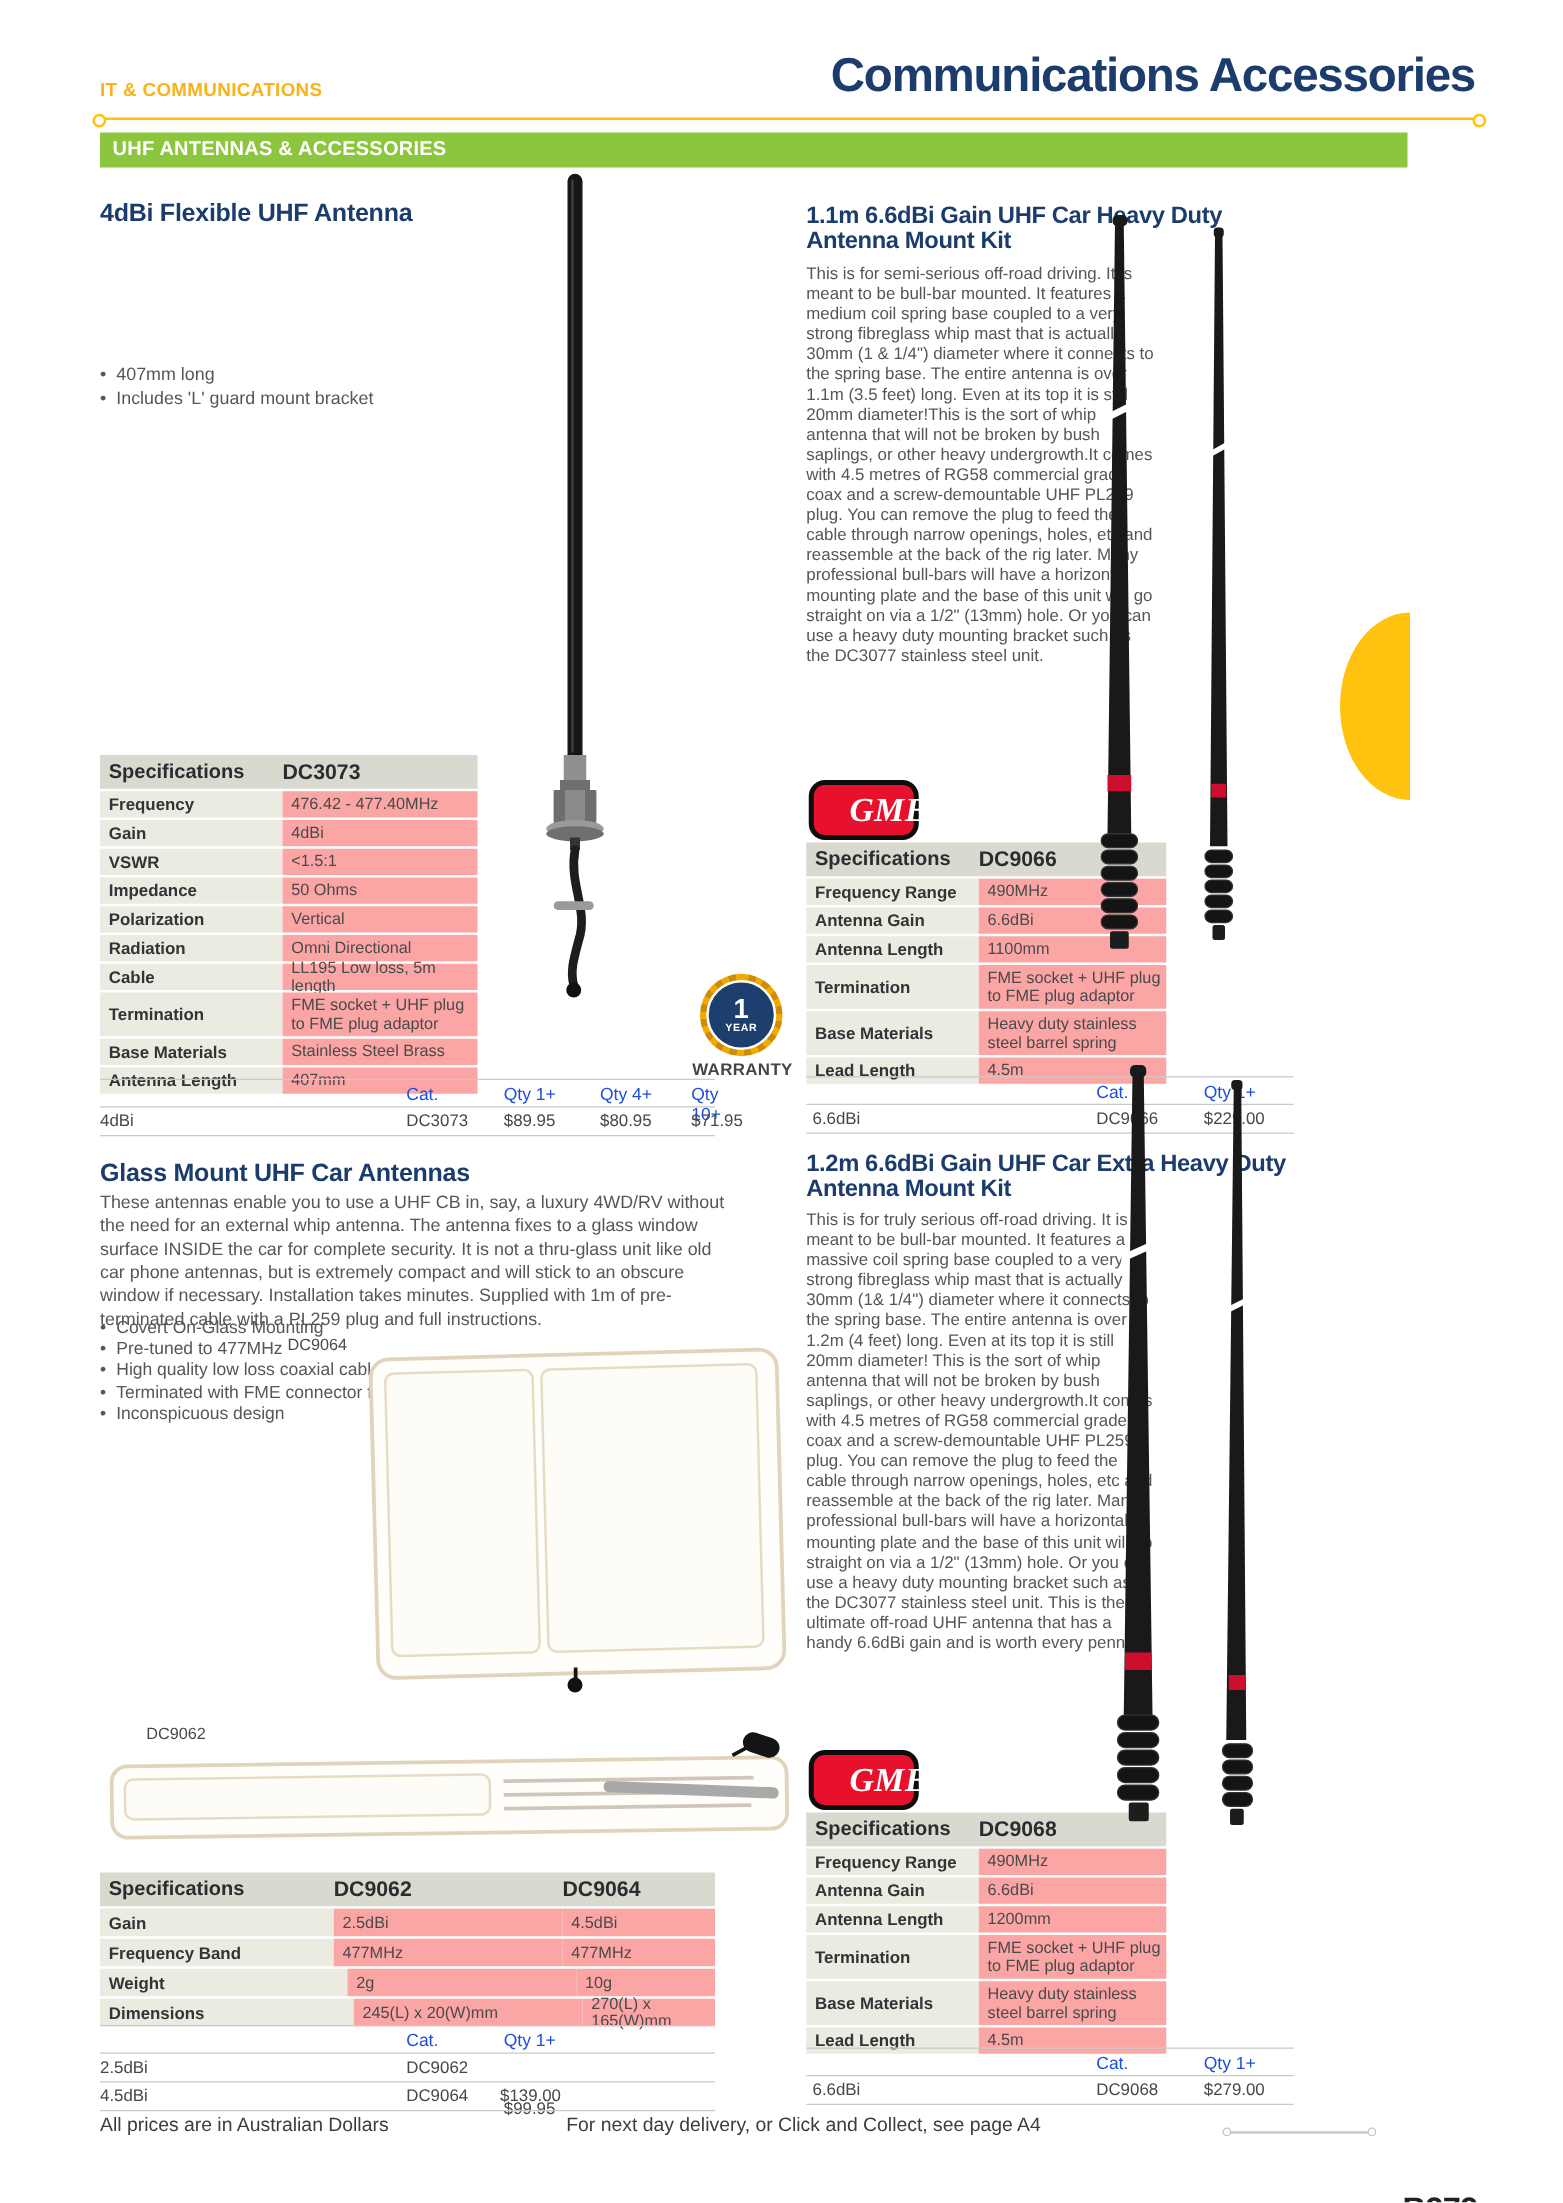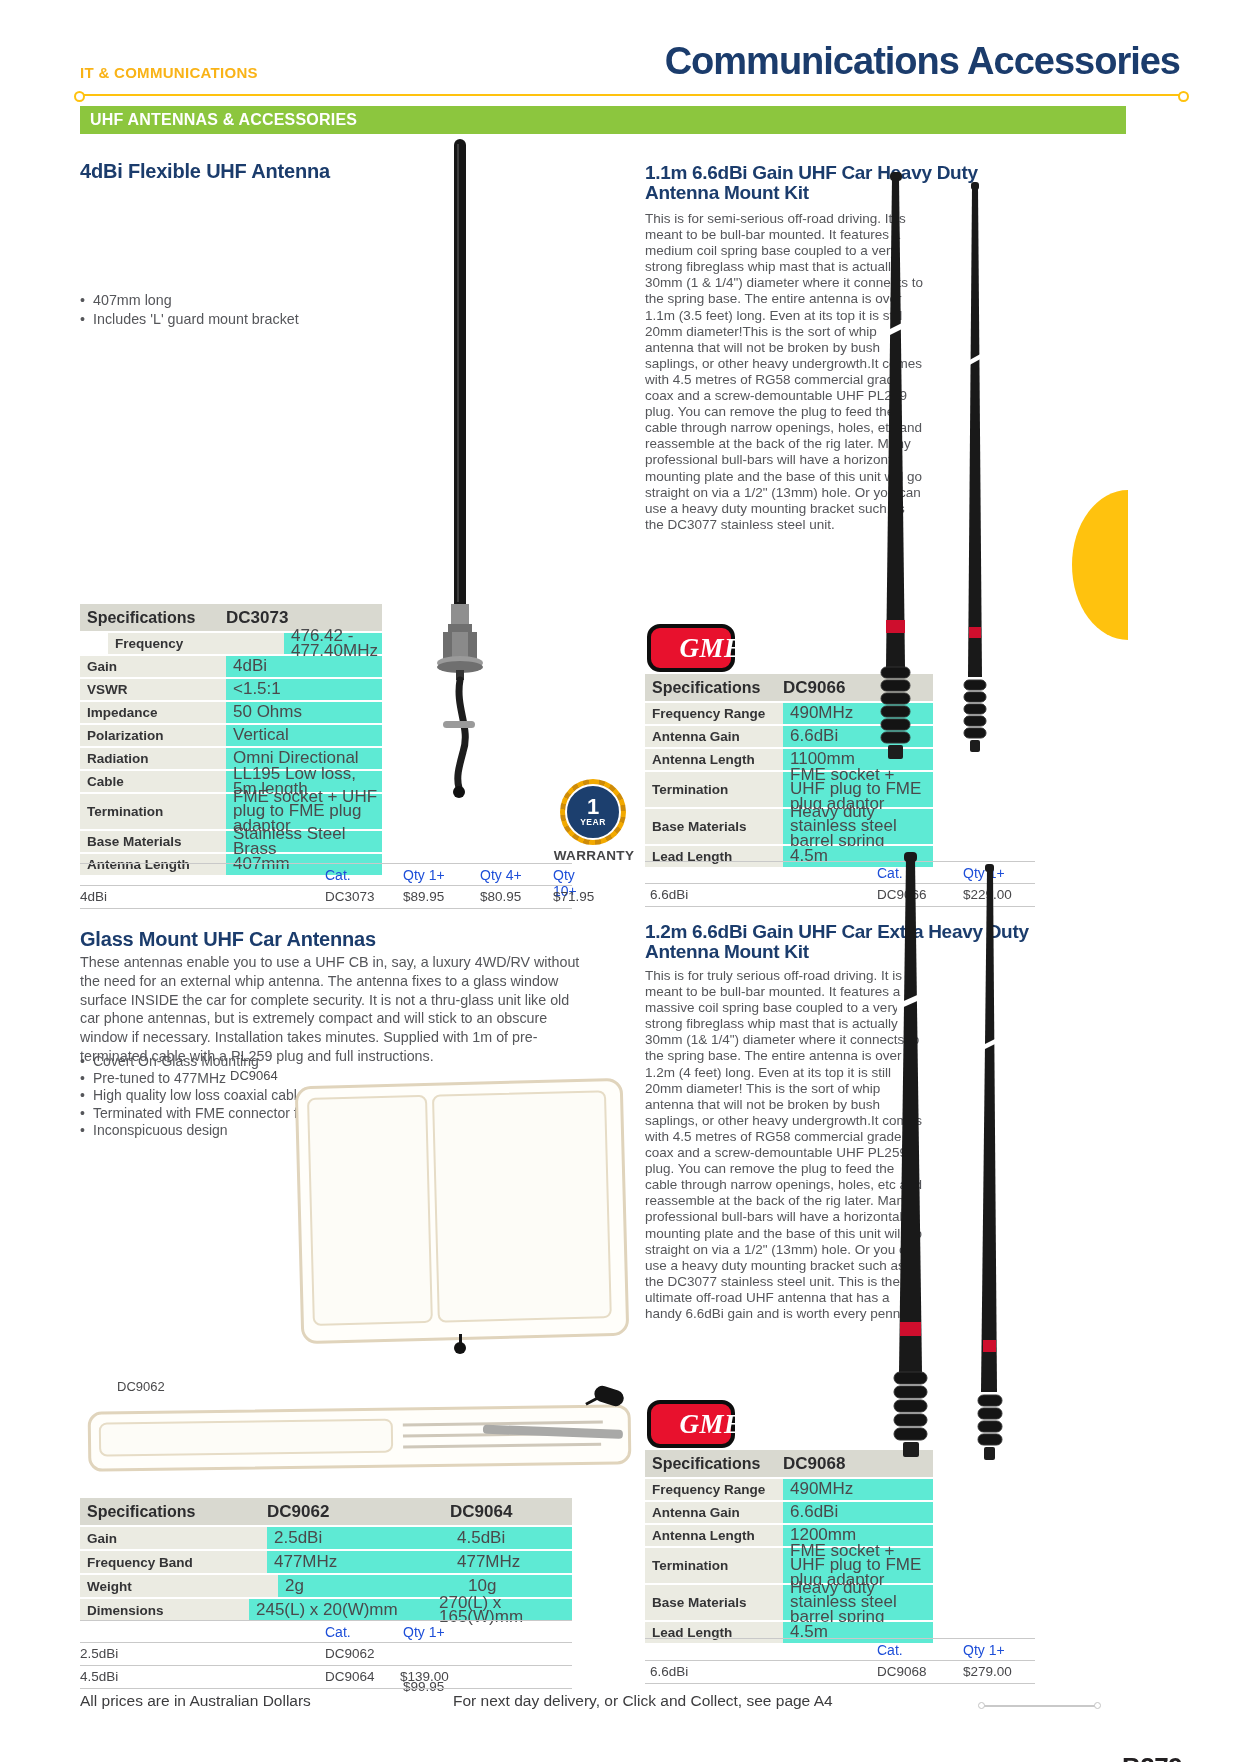--- a/index.html
+++ b/index.html
@@ -24,21 +24,21 @@
   .bullets div::before{content:"•";position:absolute;left:0;color:#55565A;}
 
   
   .spect{position:absolute;}
   .sphead{display:flex;background:#D9D9D0;border-bottom:2px solid #fff;height:27px;align-items:center;}
   .sphead .hl{font-size:16px;font-weight:bold;color:#2c2c2e;padding-left:7px;box-sizing:border-box;}
   .sphead .hm{font-size:17px;font-weight:bold;color:#2c2c2e;}
   .sprow{display:flex;border-bottom:2px solid #fff;}
   .sprow .l{background:#EBEBE2;font-weight:bold;font-size:13.5px;color:#343436;
             padding-left:7px;box-sizing:border-box;display:flex;align-items:center;}
-  .sprow .v{background:#5eead4;font-size:17px;color:#4a4a4c;padding-left:7px;box-sizing:border-box;
+  .sprow .v{background:#fca5a5;font-size:13px;color:#4a4a4c;padding-left:7px;box-sizing:border-box;
             display:flex;align-items:center;line-height:14.5px;flex:1;}
   .r21{height:21px;} .r22{height:22px;} .r35{height:35px;}
 
   
   .pricetbl{position:absolute;}
   .pr-head{position:relative;height:21px;border-top:1.5px solid #C9C9C9;border-bottom:1.5px solid #C9C9C9;
            font-weight:normal;color:#1d4ed8;font-size:14px;}
   .pr-head span,.pr-row span{position:absolute;top:3px;}
   .pr-row{position:relative;height:22px;border-bottom:1.5px solid #C9C9C9;font-size:13.5px;color:#47474a;}
 
@@ -109,21 +109,21 @@
     <rect x="28" y="585" width="32" height="7" rx="3.5" fill="#9a9a9a"></rect>
     <circle cx="44" cy="656" r="6" fill="#101010"></circle>
   </svg>
 
   <div class="spect" style="left:80px;top:604px;width:302px;">
     <div class="sphead">
       <div class="hl" style="width:146px;">Specifications</div>
       <div class="hm">DC3073</div>
     </div>
     <div class="sprow r21">
-        <div class="l" style="width:176px;margin-left:28px;">Frequency</div>
+        <div class="l" style="width:146px;">Frequency</div>
         <div class="v">476.42 - 477.40MHz</div>
       </div>
     <div class="sprow r21">
         <div class="l" style="width:146px;">Gain</div>
         <div class="v">4dBi</div>
       </div>
     <div class="sprow r21">
         <div class="l" style="width:146px;">VSWR</div>
         <div class="v">&lt;1.5:1</div>
       </div>
@@ -225,21 +225,21 @@
         <div class="l" style="width:187px;">Frequency Band</div>
         <div class="v" style="flex:none;width:183px;">477MHz</div>
         <div class="v">477MHz</div>
       </div>
     <div class="sprow r22">
         <div class="l" style="width:198px;">Weight</div>
         <div class="v" style="flex:none;width:183px;">2g</div>
         <div class="v">10g</div>
       </div>
     <div class="sprow r22">
-        <div class="l" style="width:169px;">Dimensions</div>
+        <div class="l" style="width:203px;">Dimensions</div>
         <div class="v" style="flex:none;width:183px;">245(L) x 20(W)mm</div>
         <div class="v">270(L) x 165(W)mm</div>
       </div>
   </div>
 
   <div class="pricetbl" style="left:80px;top:1620px;width:492px;">
     <div class="pr-head">
       <span style="left:245px;">Cat.</span>
       <span style="left:323px;">Qty 1+</span>
     </div>

